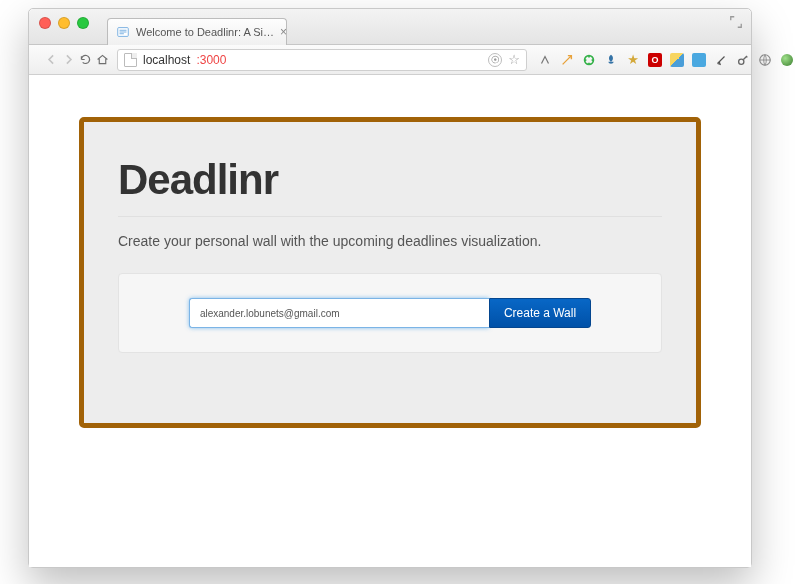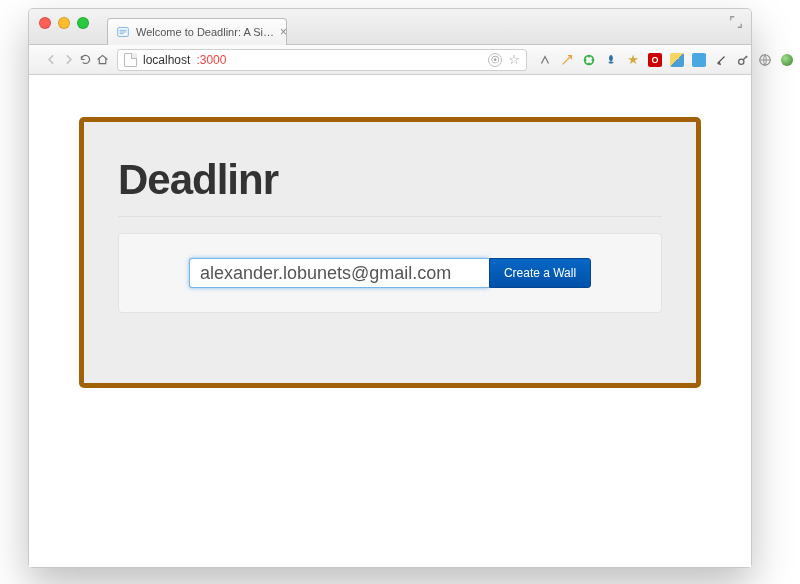--- a/index.html
+++ b/index.html
@@ -76,21 +76,21 @@
   }
   .tagline { font-size: 14px; color:#555; margin-bottom: 24px; }
   .well {
     background:#f6f6f6; border:1px solid #e3e3e3; border-radius:4px;
     padding: 24px 20px; display:flex; justify-content:center;
   }
   .form-row { display:flex; align-items:stretch; }
   .email-input {
     width: 300px; height: 30px; background:#fff;
     border:1px solid #ccc; border-right:none; border-radius:3px 0 0 3px;
-    padding: 0 10px; font-size:18px; color:#555;
+    padding: 0 10px; font-size:10px; color:#555;
     box-shadow: 0 0 4px rgba(82,168,236,0.7); border-color:#7bb4e6;
     outline:none;
   }
   .create-btn {
     height:30px; padding:0 14px;
     background: linear-gradient(#0867c6,#0051a8);
     border:1px solid #04468f; border-radius:0 3px 3px 0;
     color:#fff; font-size:12px; font-weight:500; cursor:pointer;text-align:right;
   }
 </style>
@@ -210,20 +210,21 @@
           <span></span>
           <span></span>
           <span></span>
         </div>
     </div>
   </div>
 
   <div class="viewport">
     <div class="container">
       <h1 class="brand">Deadlinr</h1>
+      <p class="tagline">Create your personal wall with the upcoming deadlines visualization.</p>
       <div class="well">
         <div class="form-row">
           <input class="email-input" type="text" value="alexander.lobunets@gmail.com" style="">
           <button class="create-btn">Create a Wall</button>
         </div>
       </div>
     </div>
   </div>
 
 </div>

